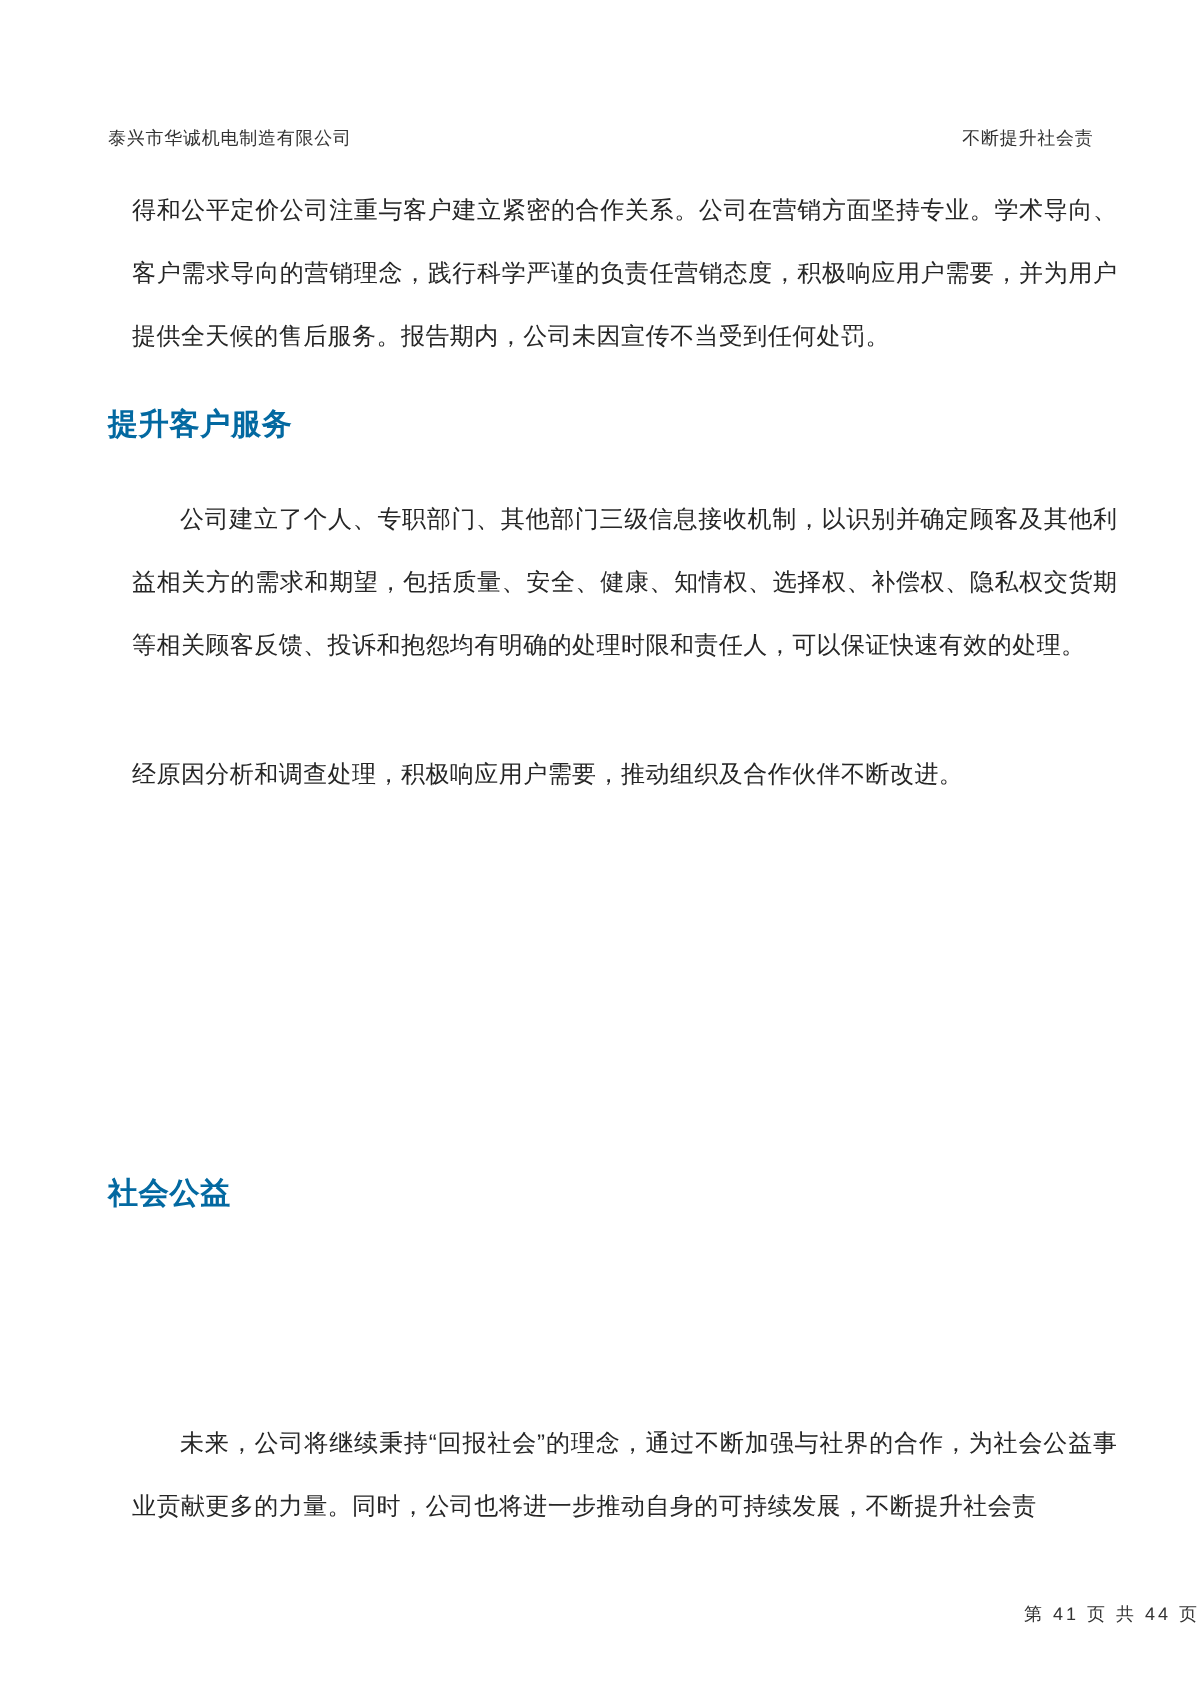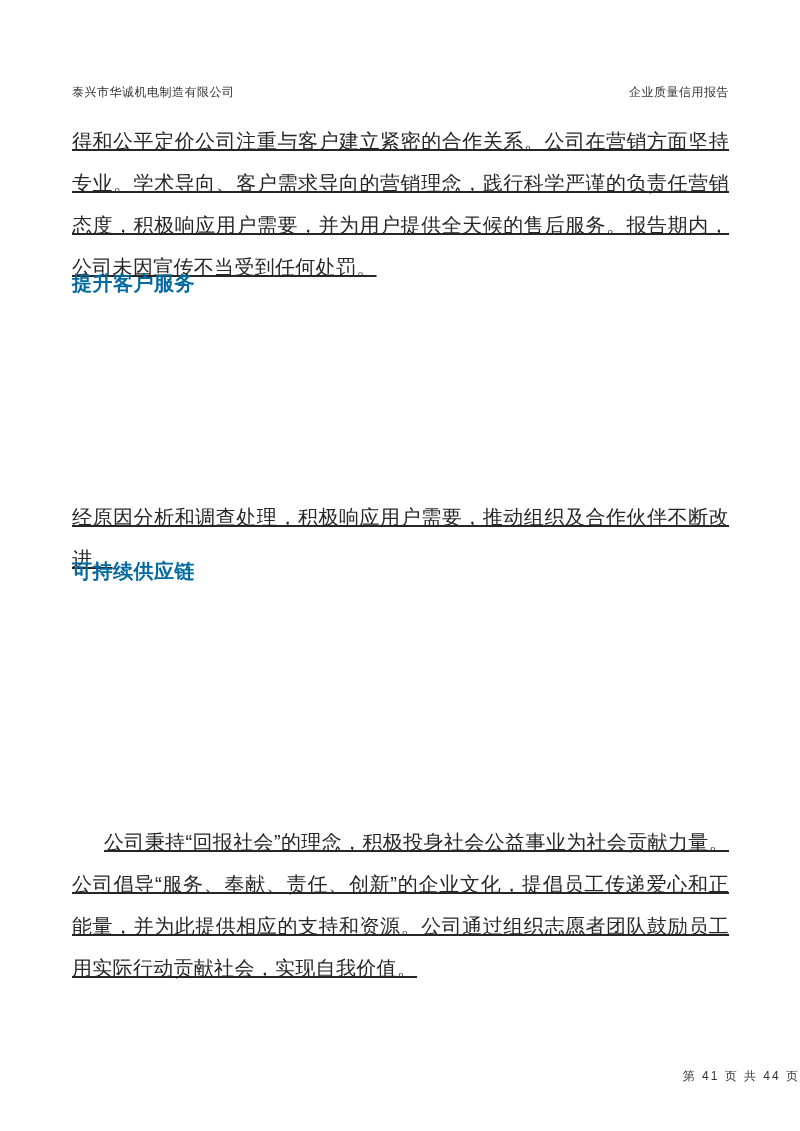--- a/index.html
+++ b/index.html
@@ -23,29 +23,28 @@
     width: 657px;
     display: flex;
     justify-content: space-between;
     align-items: baseline;
     font-size: 12px;
     color: #333333;
     letter-spacing: 0.5px;
   }
   .bt {
     position: absolute;
-    left: 72px;
+    left: 88px;
     width: 657px;
     margin: 0;
-    font-size: 20px;
+    font-size: 16px;
     line-height: 42px;
     color: #262626;
     text-align: justify;
     letter-spacing: 0.3px;
-    text-decoration: underline;
   }
   .indent { text-indent: 32px; }
   .sec {
     position: absolute;
     left: 72px;
     width: 657px;
     margin: 0;
     font-size: 20px;
     line-height: 25px;
     font-weight: bold;
@@ -72,32 +71,33 @@
     letter-spacing: 2px;
   }
 </style>
 </head>
 <body>
 
 <div class="page">
 
   <div class="hdr">
     <span>泰兴市华诚机电制造有限公司</span>
-    <span>企业质量信用报告</span>
+    <span>不断提升社会责</span>
   </div>
 
   <p class="bt pos-p1">得和公平定价公司注重与客户建立紧密的合作关系。公司在营销方面坚持专业。学术导向、客户需求导向的营销理念，践行科学严谨的负责任营销态度，积极响应用户需要，并为用户提供全天候的售后服务。报告期内，公司未因宣传不当受到任何处罚。</p>
 
   <h2 class="sec pos-h1">提升客户服务</h2>
 
+  <p class="bt indent pos-p2">公司建立了个人、专职部门、其他部门三级信息接收机制，以识别并确定顾客及其他利益相关方的需求和期望，包括质量、安全、健康、知情权、选择权、补偿权、隐私权交货期等相关顾客反馈、投诉和抱怨均有明确的处理时限和责任人，可以保证快速有效的处理。</p>
 
   <p class="bt pos-p3">经原因分析和调查处理，积极响应用户需要，推动组织及合作伙伴不断改进。</p>
 
-  <h2 class="sec pos-h2">可持续供应链</h2>
 
 
+  <h2 class="sec pos-h3">社会公益</h2>
 
-  <p class="bt indent pos-p5">公司秉持“回报社会”的理念，积极投身社会公益事业为社会贡献力量。公司倡导“服务、奉献、责任、创新”的企业文化，提倡员工传递爱心和正能量，并为此提供相应的支持和资源。公司通过组织志愿者团队鼓励员工用实际行动贡献社会，实现自我价值。</p>
 
+  <p class="bt indent pos-p6">未来，公司将继续秉持“回报社会”的理念，通过不断加强与社界的合作，为社会公益事业贡献更多的力量。同时，公司也将进一步推动自身的可持续发展，不断提升社会责</p>
 
   <div class="ftr">第 41 页 共 44 页</div>
 
 </div>
 
 </body></html>

